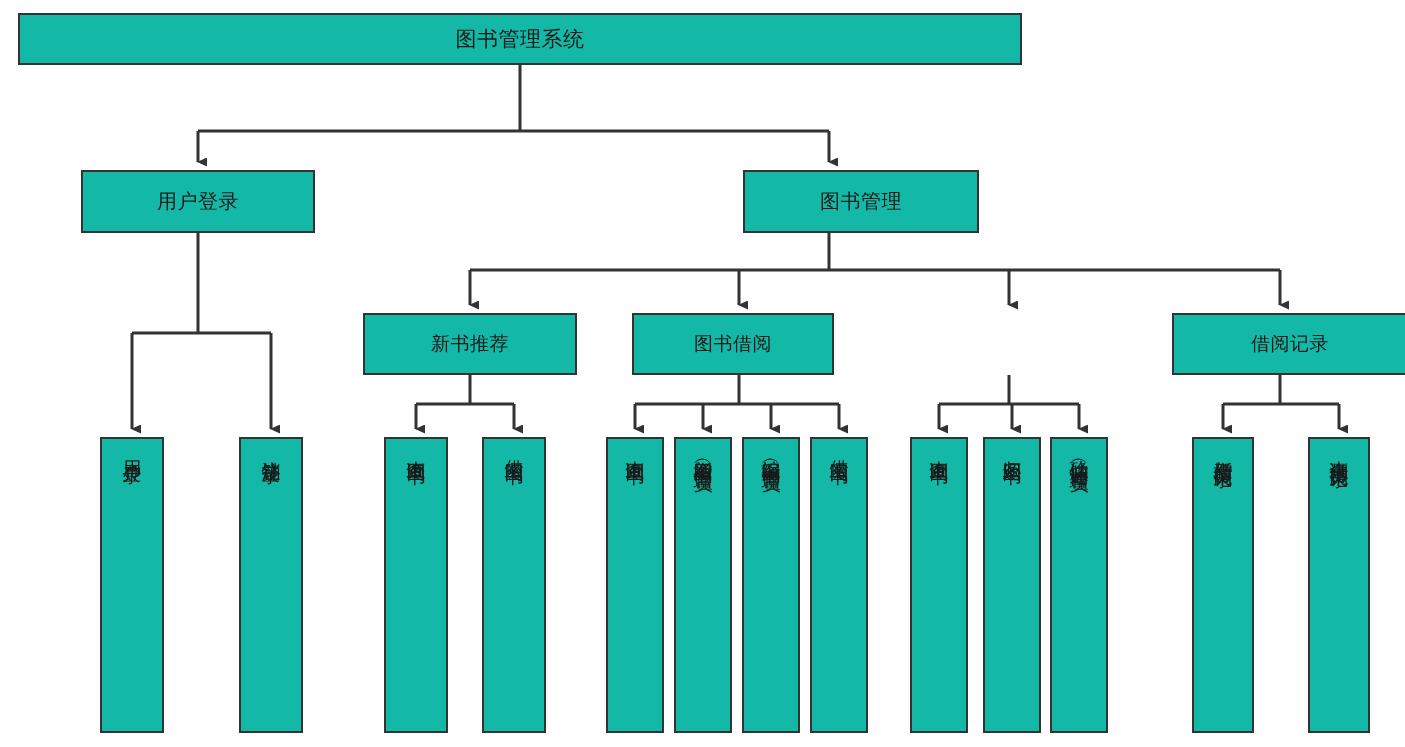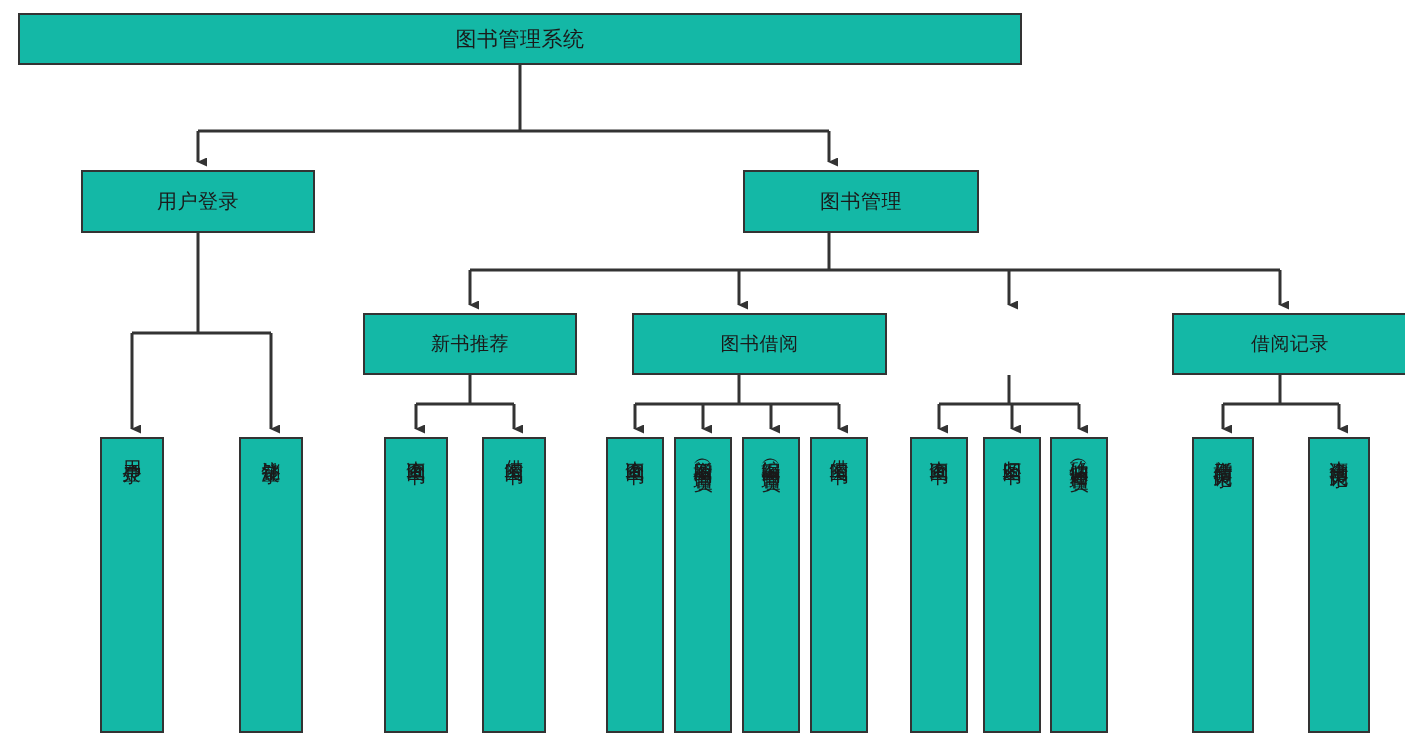--- a/index.html
+++ b/index.html
@@ -145,21 +145,21 @@
   <div class="node-box node-l2" style="left:81px; top:170px; width:234px; height:63px;">
     <span class="node-label">用户登录</span>
   </div>
   <div class="node-box node-l2" style="left:711px; top:170px; width:236px; height:63px;margin-left:32px;">
     <span class="node-label">图书管理</span>
   </div>
 
   <div class="node-box node-l3" style="left:363px; top:313px; width:214px; height:62px;align-items:center;">
     <span class="node-label">新书推荐</span>
   </div>
-  <div class="node-box node-l3" style="left:632px; top:313px; width:255px; height:62px;">
+  <div class="node-box node-l3" style="left:632px; top:313px; width:202px; height:62px;">
     <span class="node-label">图书借阅</span>
   </div>
   <div class="node-box node-l3" style="left:1172px; top:313px; width:236px; height:62px;">
     <span class="node-label">借阅记录</span>
   </div>
 
   <div class="node-box node-leaf" style="left:100px; top:437px; width:64px; height:296px;">
     <span class="node-label">用户登录</span>
   </div>
   <div class="node-box node-leaf" style="left:239px; top:437px; width:64px; height:296px;">

